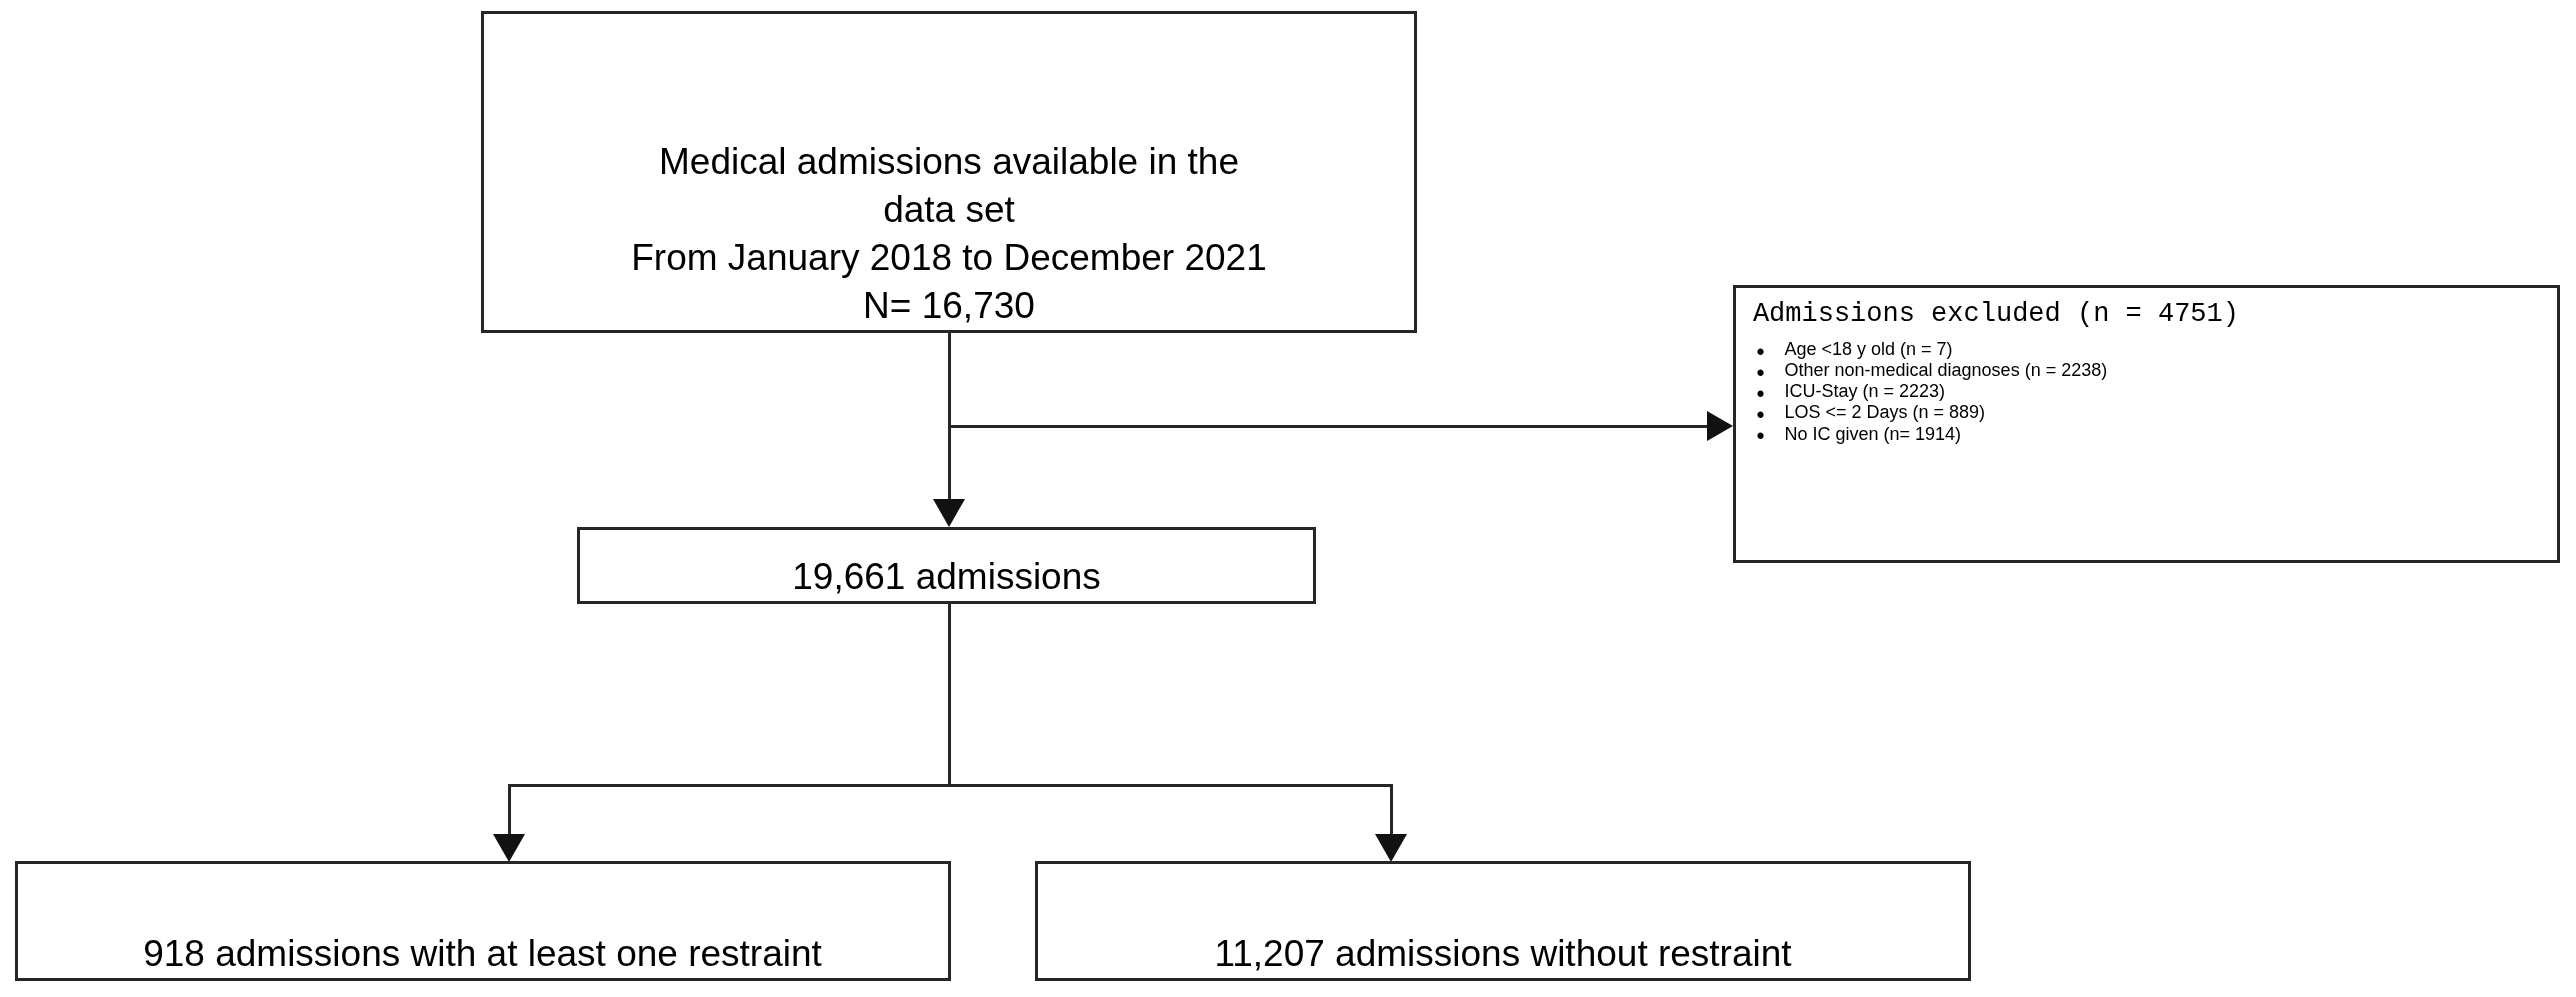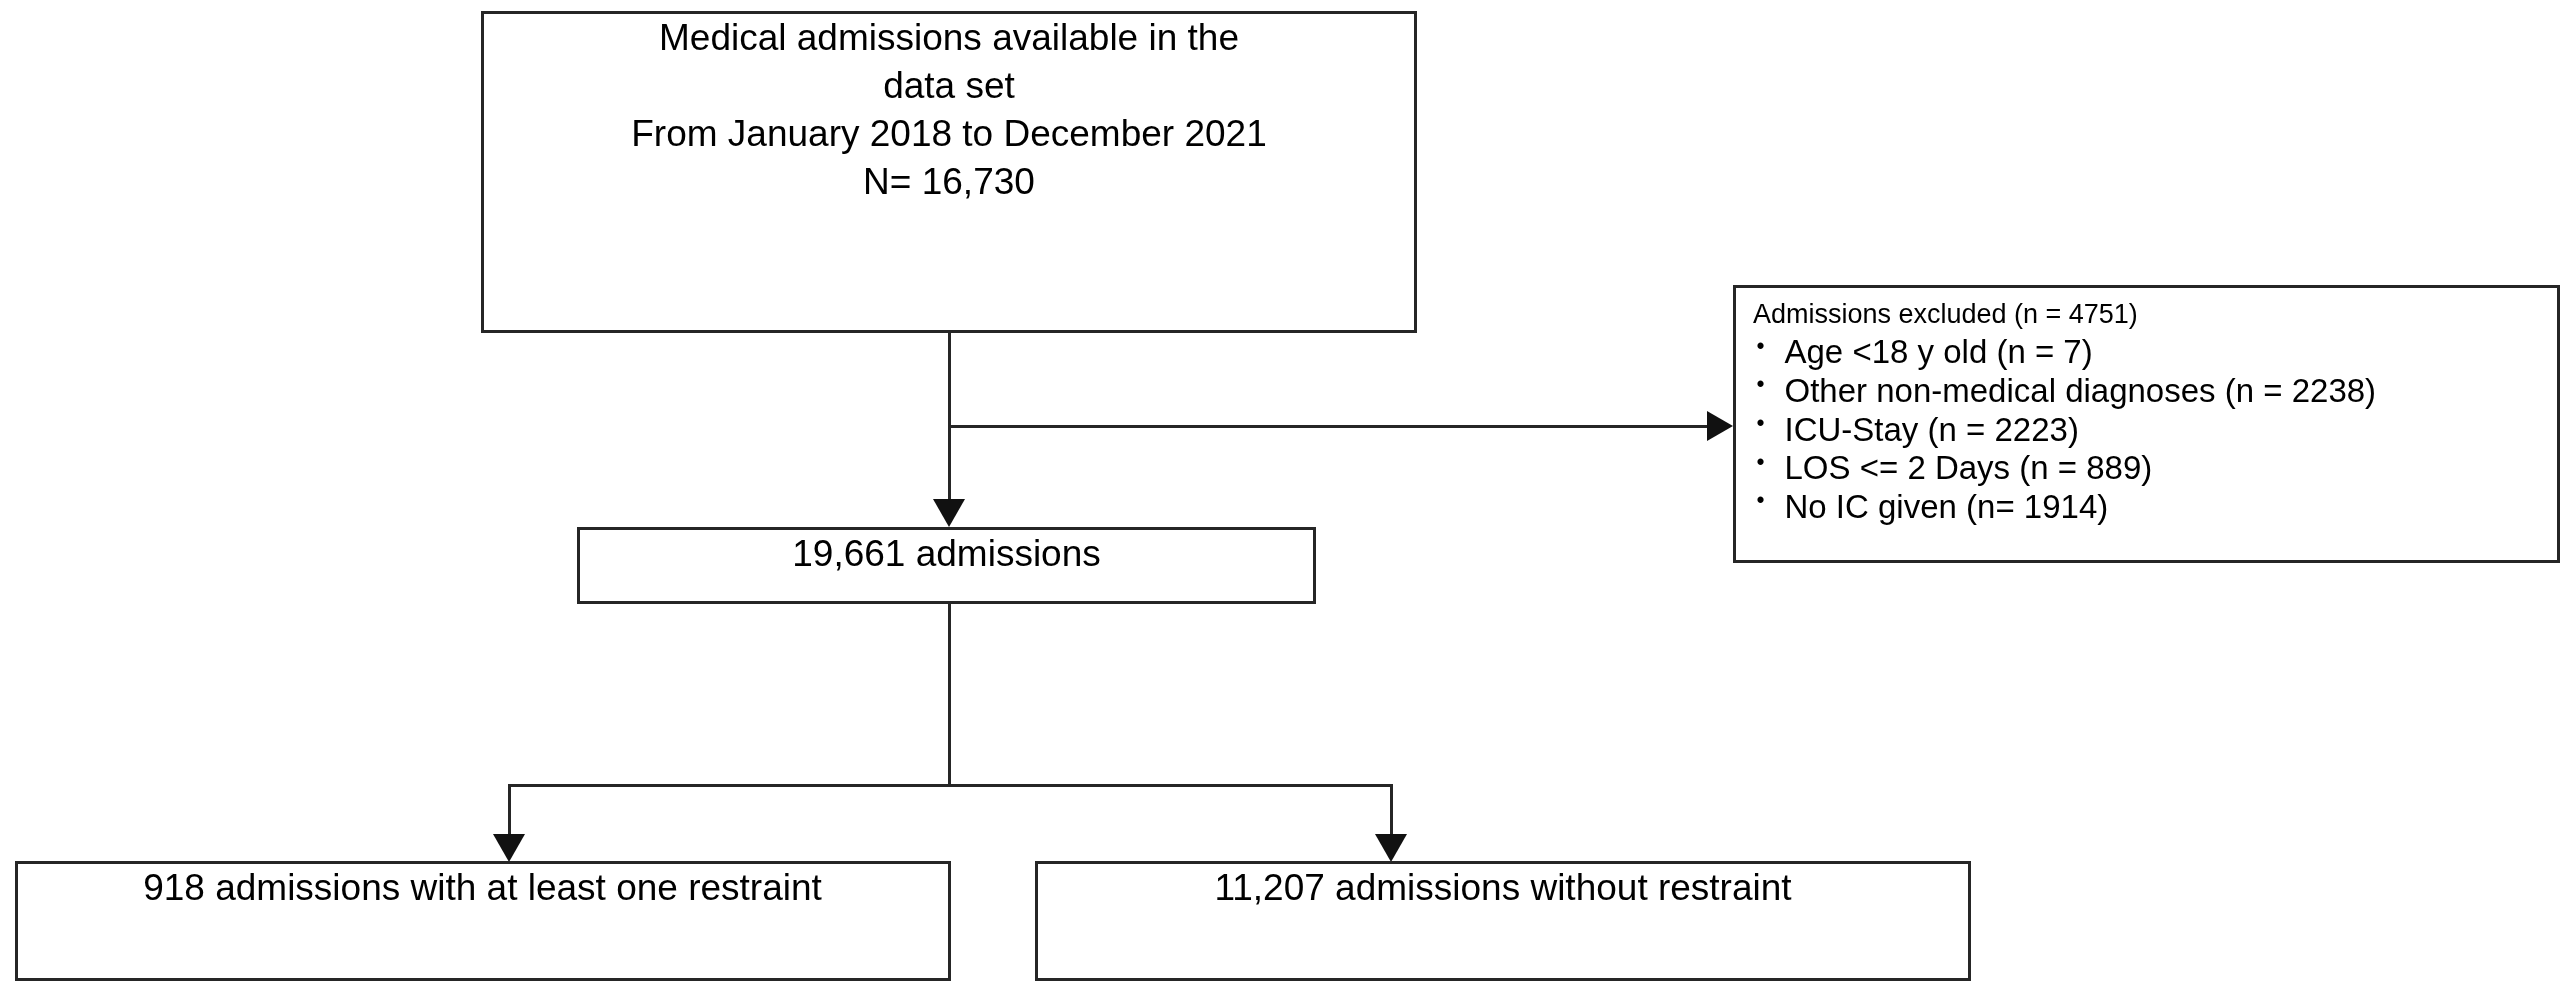--- a/index.html
+++ b/index.html
@@ -16,21 +16,21 @@
     font-family: "Liberation Sans", "DejaVu Sans", sans-serif;
     color: #000000;
     overflow: hidden;
   }
   .node {
     position: absolute;
     box-sizing: border-box;
     border: 3px solid #262626;
     background: #ffffff;
     display: flex;
-    align-items: flex-start;
+    align-items: flex-end;
     justify-content: center;
     text-align: center;
   }
   .node .node-text {
     line-height: 1.30;
     white-space: pre-line;
     color: #000000;
   }
 
   
@@ -62,29 +62,30 @@
     width: 827px;
     height: 278px;
     display: block;
     text-align: left;
     padding: 11px 0 0 14.5px;
   }
   #node-excluded .excl-title {
     font-size: 27px;
     line-height: 1.16;
     padding-left: 2.4px;
-    margin-bottom: 3px;
+    margin-bottom: 9px;
+    font-family: Liberation Mono, monospace;
   }
   #node-excluded ul {
     list-style: none;
     margin: 0;
     padding: 0;
   }
   #node-excluded li {
-    font-size: 33px;
+    font-size: 18px;
     line-height: 1.17;
     position: relative;
     padding-left: 34px;
   }
   #node-excluded li::before {
     content: "\2022";
     position: absolute;
     left: 6px;
     top: -0.6px;
     font-size: 23px;

